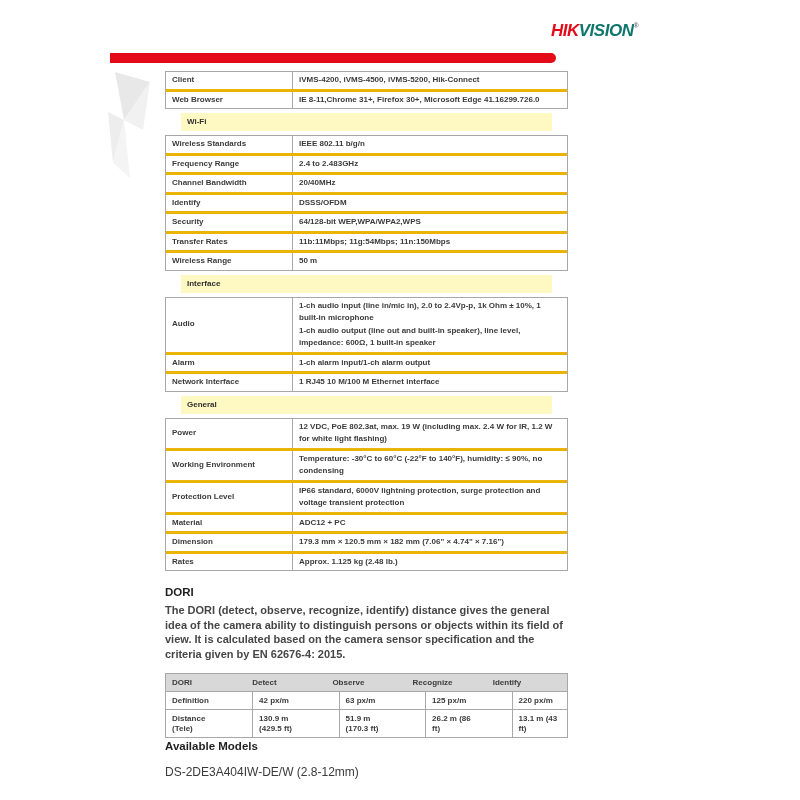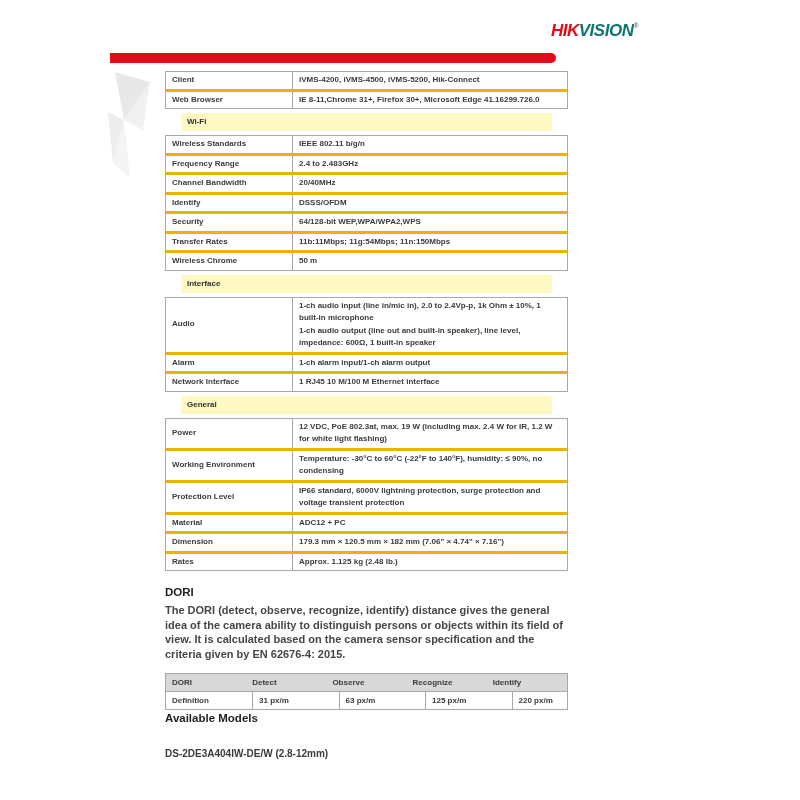--- a/index.html
+++ b/index.html
@@ -42,21 +42,21 @@
   
   .h2 { font-size:11.5px; font-weight:bold; color:#1f1f1f; margin:15px 0 5px 0; }
   .para { font-size:11px; line-height:14.5px; font-weight:bold; color:#464646; }
   .dori { border:1px solid #a8a8a8; margin-top:12px; }
   .drow { display:flex; }
   .drow + .drow { border-top:1px solid #a8a8a8;gap:31px; }
   .dcell { width:20%; padding:3.5px 6px; font-size:8px; line-height:10px; font-weight:bold; color:#3b3b3b; }
   .dhead { background:#d8d8d8; }
   .dbody .dcell + .dcell { border-left:1px solid #a8a8a8; }
   .models-title { margin-top:2px; }
-  .model-line { font-size:10px; font-weight:bold; color:#3b3b3b; margin-top:24px; }
+  .model-line { font-size:12px; font-weight:normal; color:#3b3b3b; margin-top:13px; }
 </style>
 </head>
 <body>
 
 <div class="page">
 
   <div class="logo">
     <span class="hik">HIK</span><span class="vision">VISION</span><span class="reg">®</span>
   </div>
 
@@ -102,21 +102,21 @@
       </div>
       <div class="srow">
         <div class="cell label">Security</div>
         <div class="cell value">64/128-bit WEP,WPA/WPA2,WPS</div>
       </div>
       <div class="srow">
         <div class="cell label">Transfer Rates</div>
         <div class="cell value">11b:11Mbps; 11g:54Mbps; 11n:150Mbps</div>
       </div>
       <div class="srow">
-        <div class="cell label">Wireless Chrome</div>
+        <div class="cell label">Wireless Range</div>
         <div class="cell value">50 m</div>
       </div>
     </div>
 
     <div class="section-bar">Interface</div>
     <div class="group">
       <div class="srow">
         <div class="cell label">Audio</div>
         <div class="cell value">
           <div>1-ch audio input (line in/mic in), 2.0 to 2.4Vp-p, 1k Ohm ± 10%, 1 built-in microphone</div>
@@ -167,24 +167,31 @@
     <div class="dori">
       <div class="drow dhead">
         <div class="dcell">DORI</div>
         <div class="dcell">Detect</div>
         <div class="dcell">Observe</div>
         <div class="dcell">Recognize</div>
         <div class="dcell">Identify</div>
       </div>
       <div class="drow dbody">
         <div class="dcell">Definition</div>
-        <div class="dcell">31 px/m</div>
+        <div class="dcell">42 px/m</div>
         <div class="dcell">63 px/m</div>
         <div class="dcell">125 px/m</div>
         <div class="dcell">220 px/m</div>
+      </div>
+      <div class="drow dbody">
+        <div class="dcell">Distance (Tele)</div>
+        <div class="dcell">130.9 m (429.5 ft)</div>
+        <div class="dcell">51.9 m (170.3 ft)</div>
+        <div class="dcell">26.2 m (86 ft)</div>
+        <div class="dcell">13.1 m (43 ft)</div>
       </div>
     </div>
 
     <div class="h2 models-title">Available Models</div>
     <div class="model-line">DS-2DE3A404IW-DE/W (2.8-12mm)</div>
 
   </div>
 </div>
 
 </body></html>

